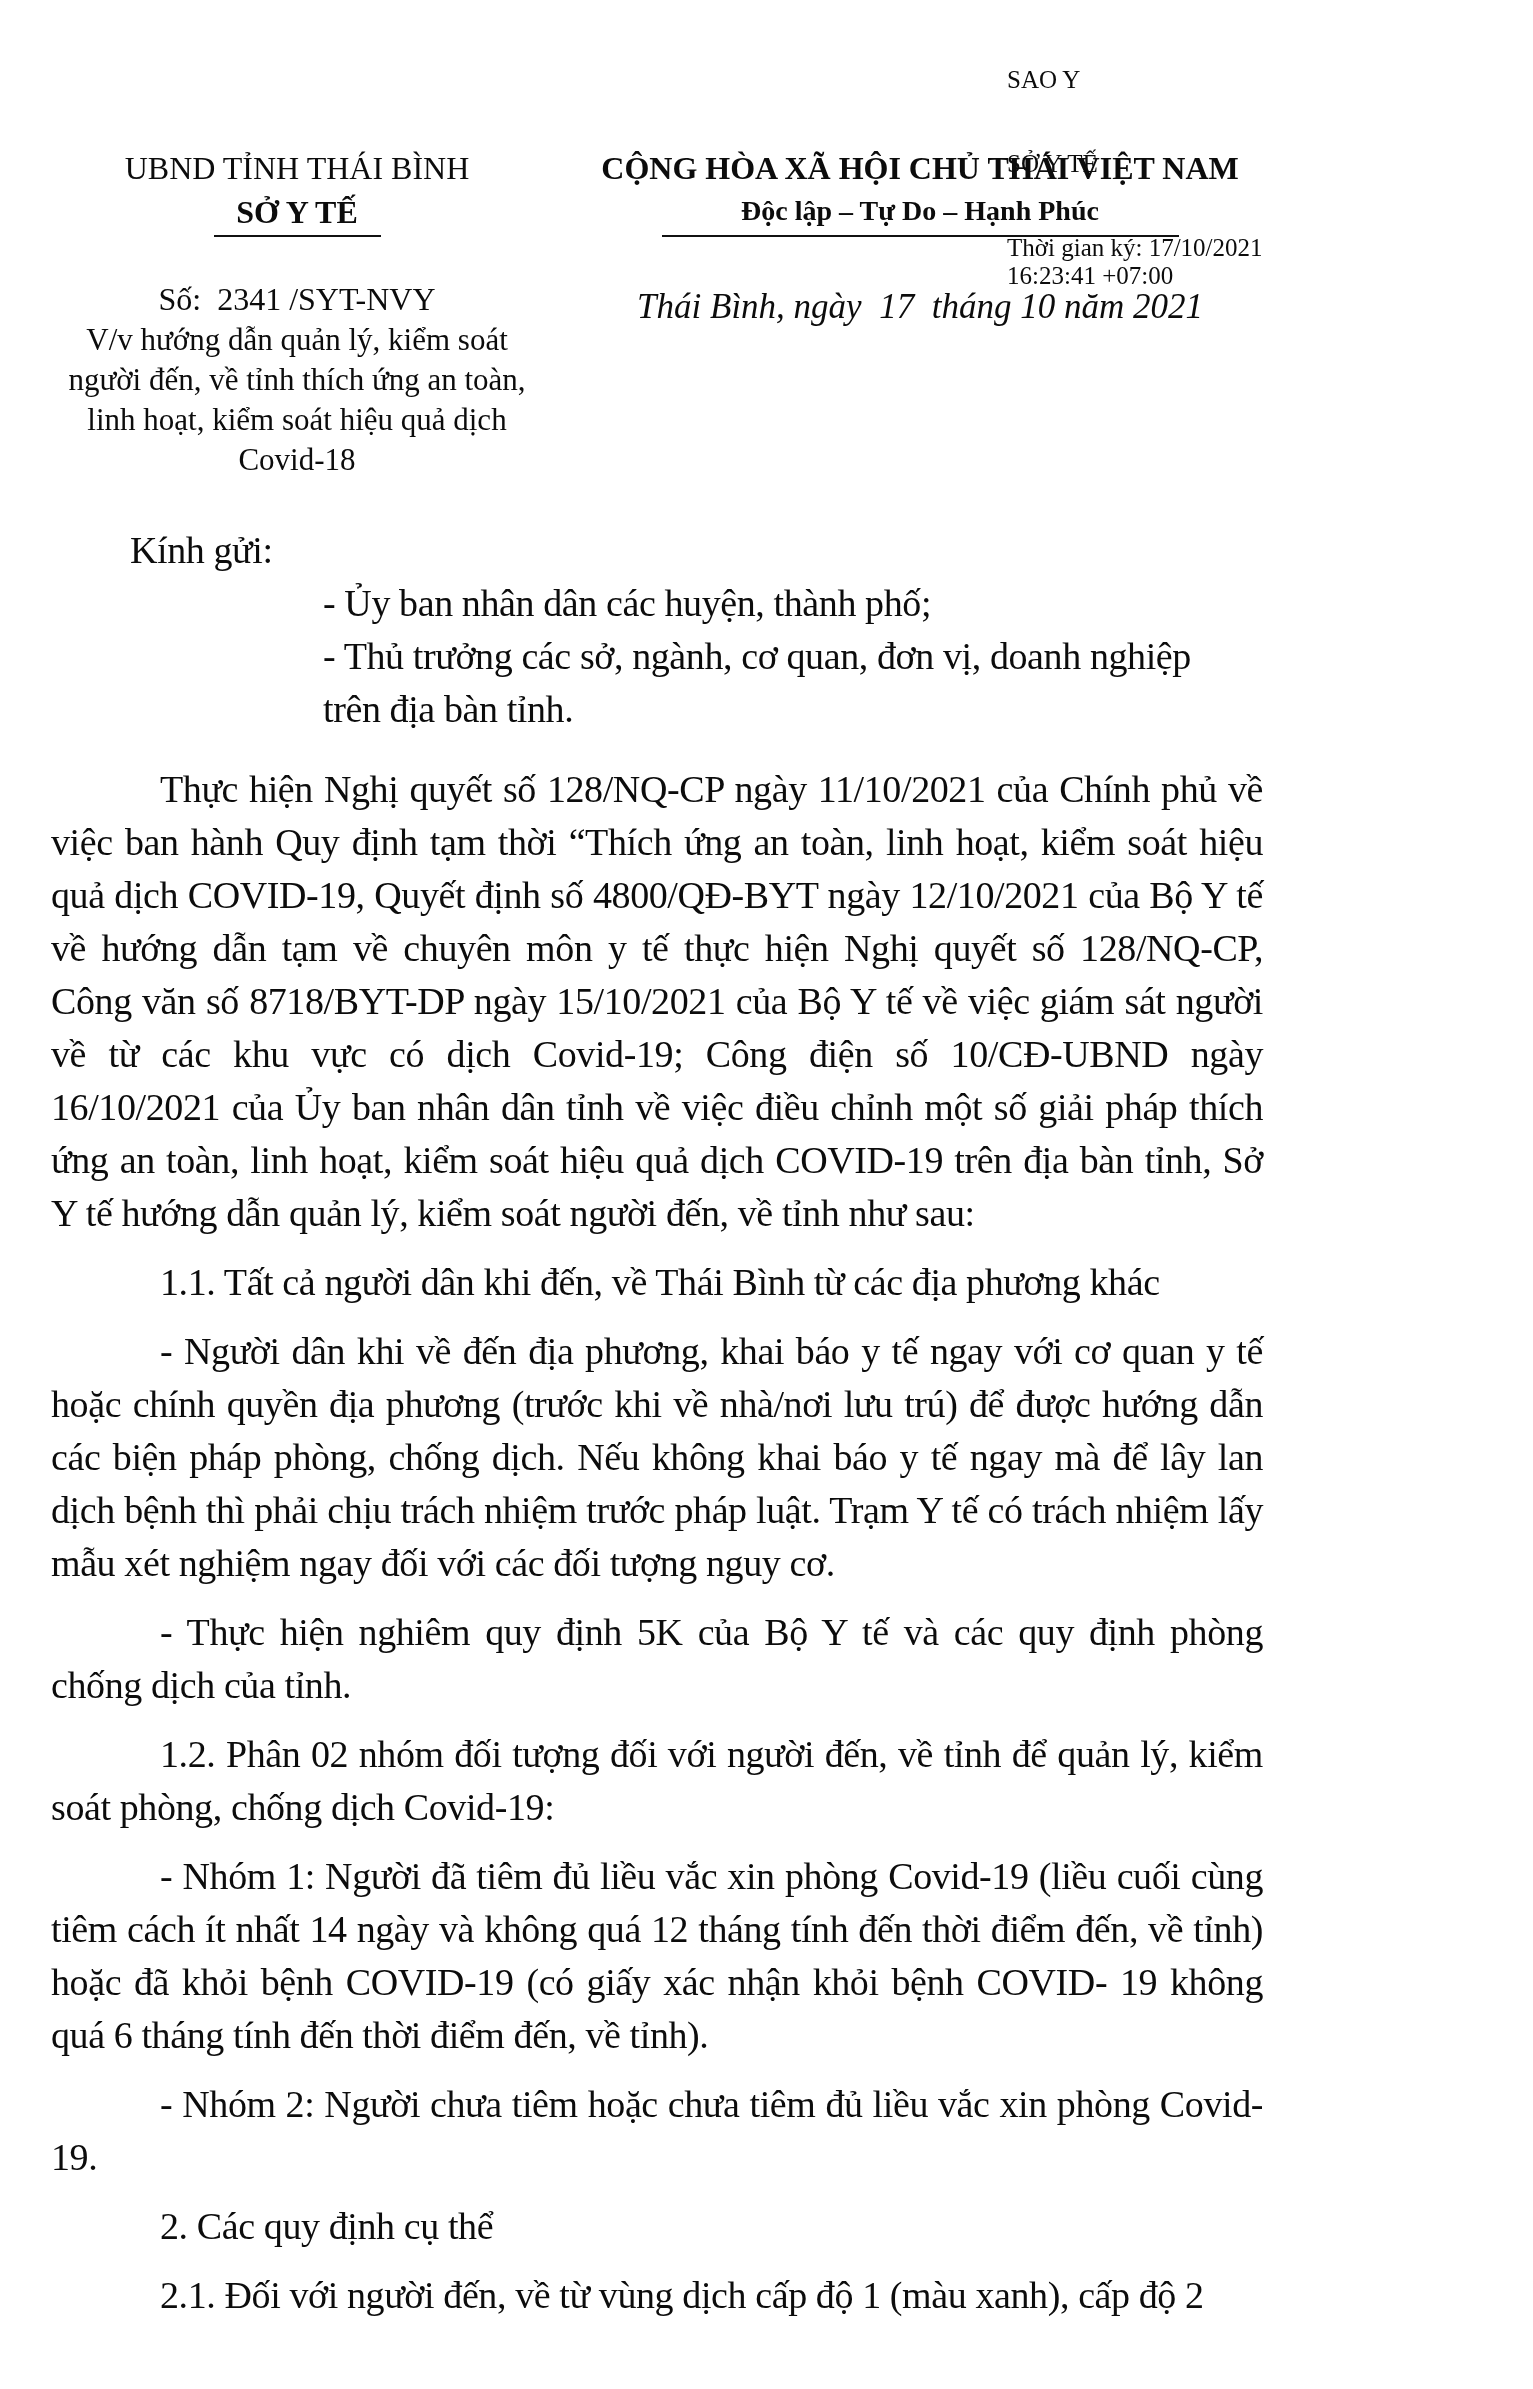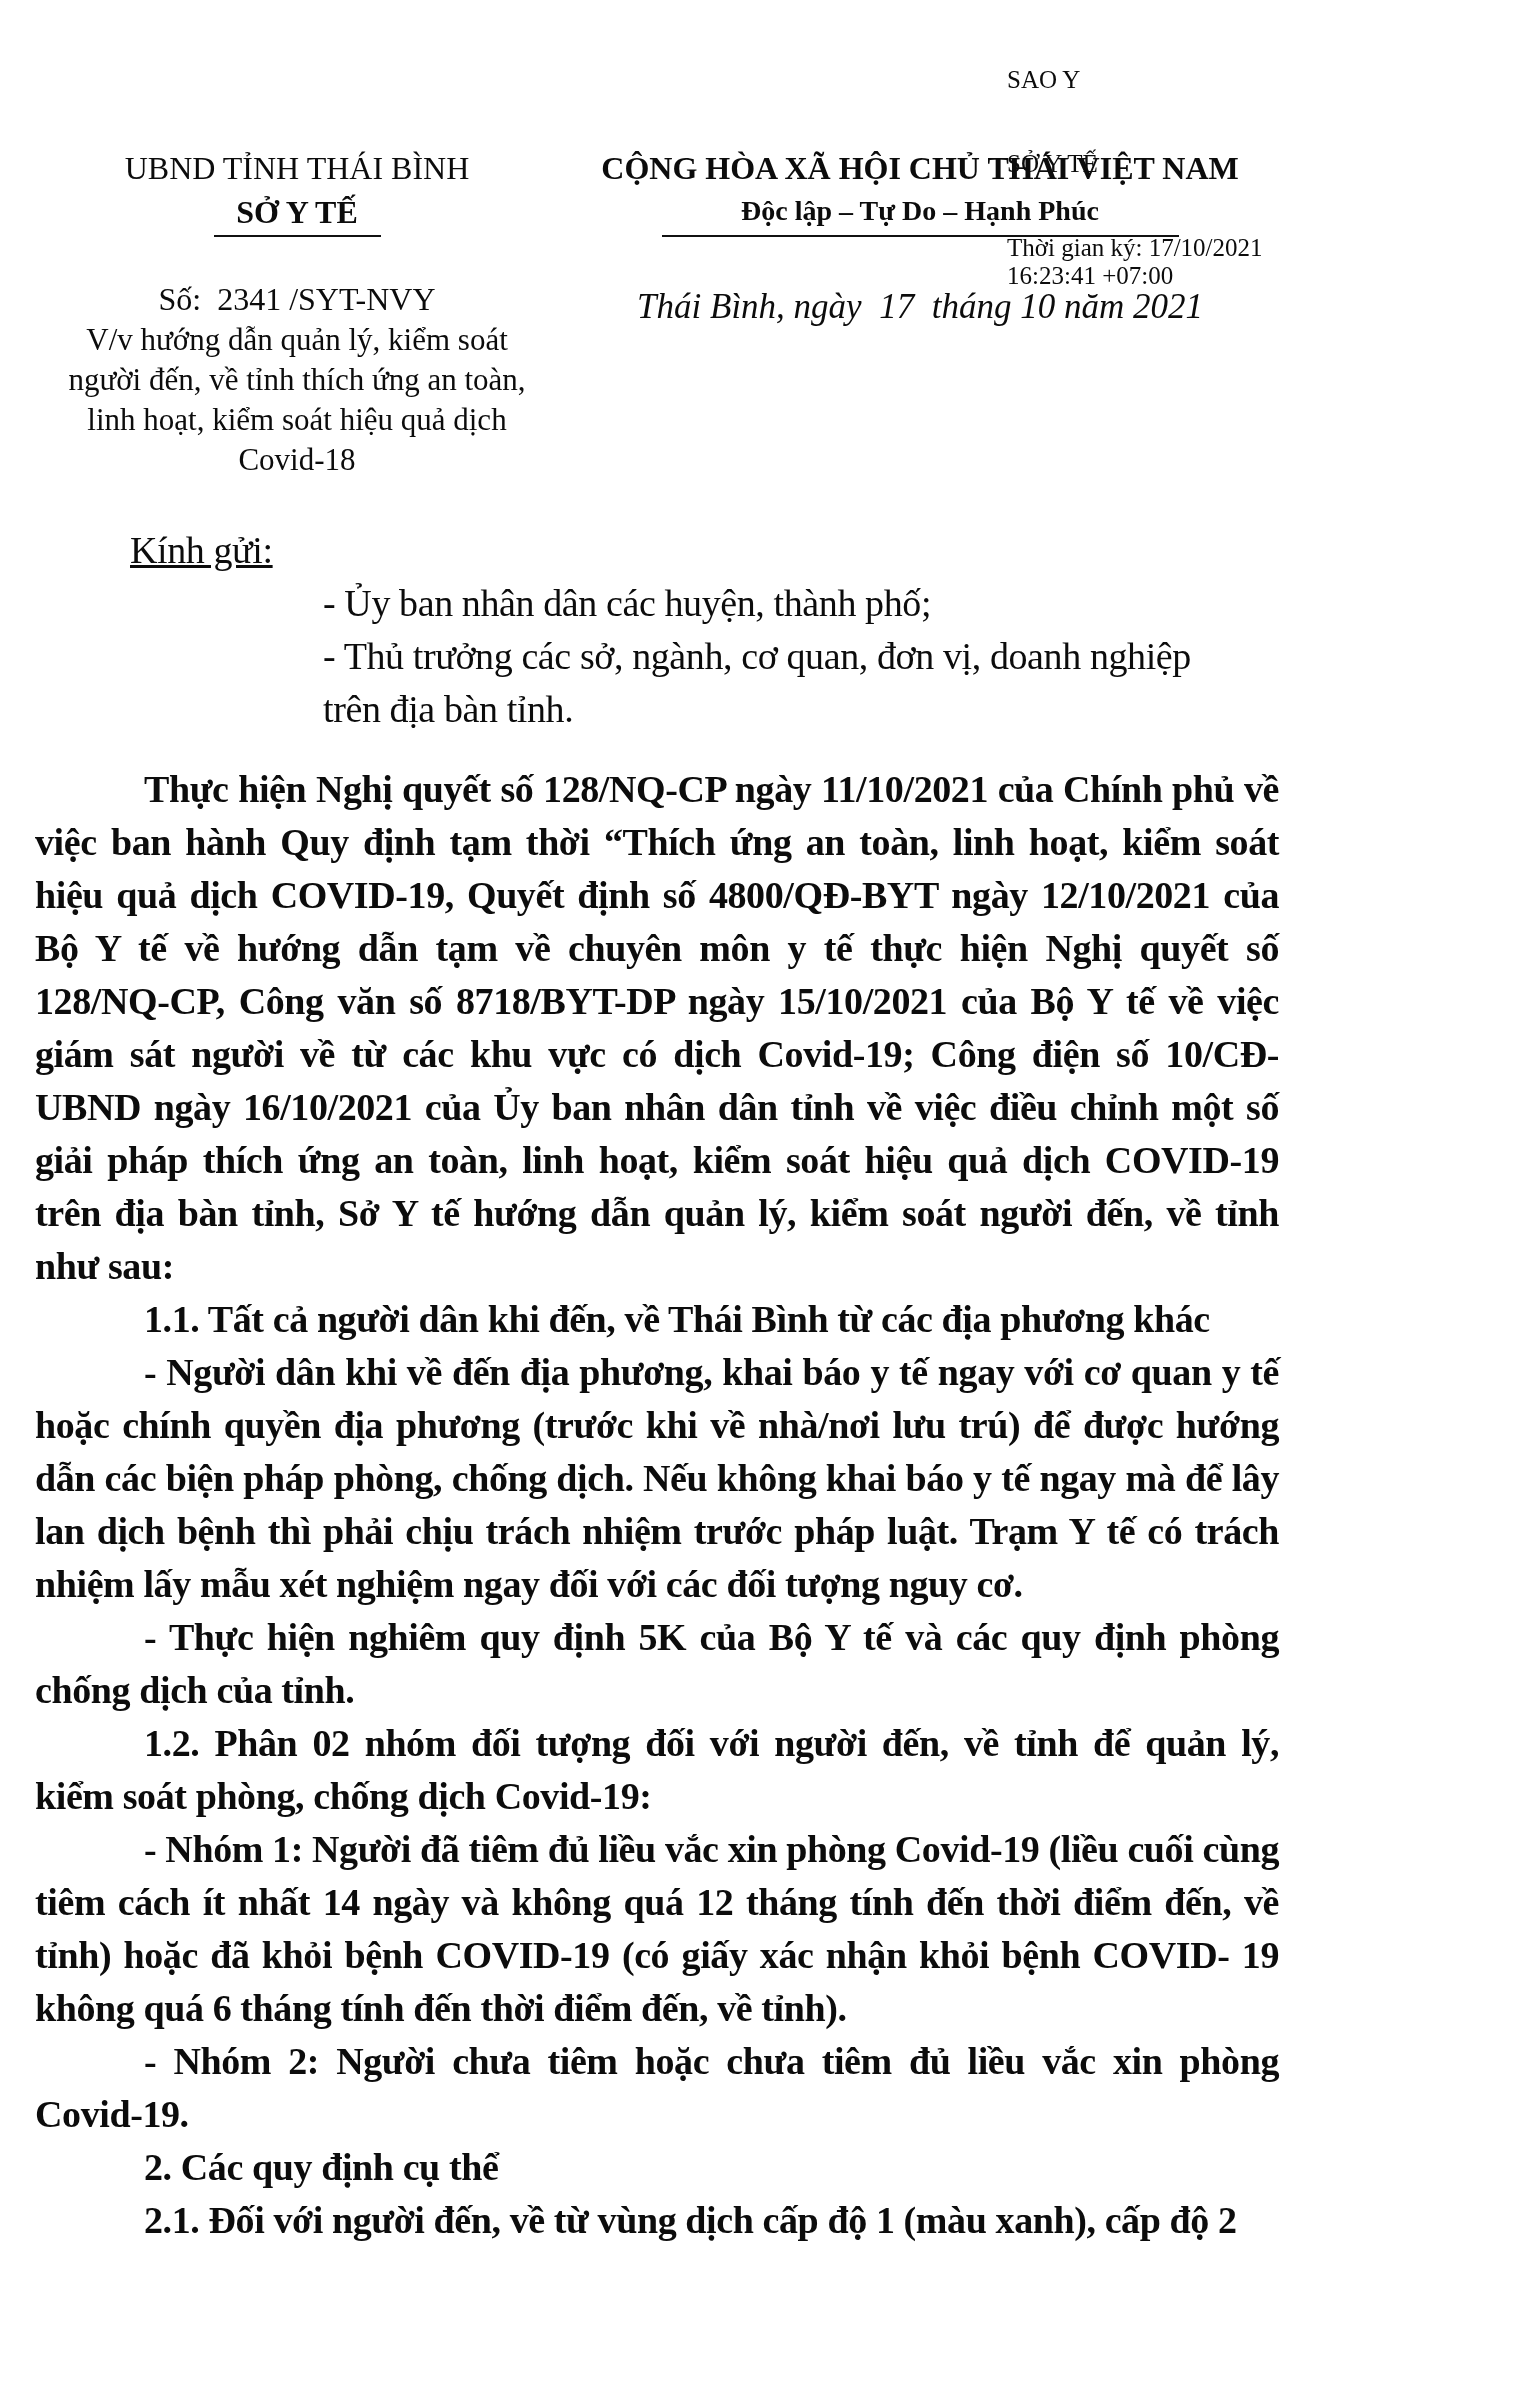--- a/index.html
+++ b/index.html
@@ -104,32 +104,30 @@
     top: 524px;
     left: 35px;
     right: 41px;
     font-size: 38px;
     line-height: 53px;
     letter-spacing: -0.4px;
   }
   .salutation {
     text-indent: 95px;
     white-space: pre-wrap;
-    text-decoration: underline;
   }
   .recipients {
     margin-left: 288px;
     margin-bottom: 27px;
     white-space: pre-line;
   }
   .para {
-    margin: 0;
+    margin: 16px;
     text-align: justify;
     text-indent: 109px;
-    font-weight: bold;
   }
 </style>
 </head>
 <body>
 
 <div class="page">
 
   <div class="stamp">
     <div>SAO Y</div>
     <div>SỞ Y TẾ</div>

